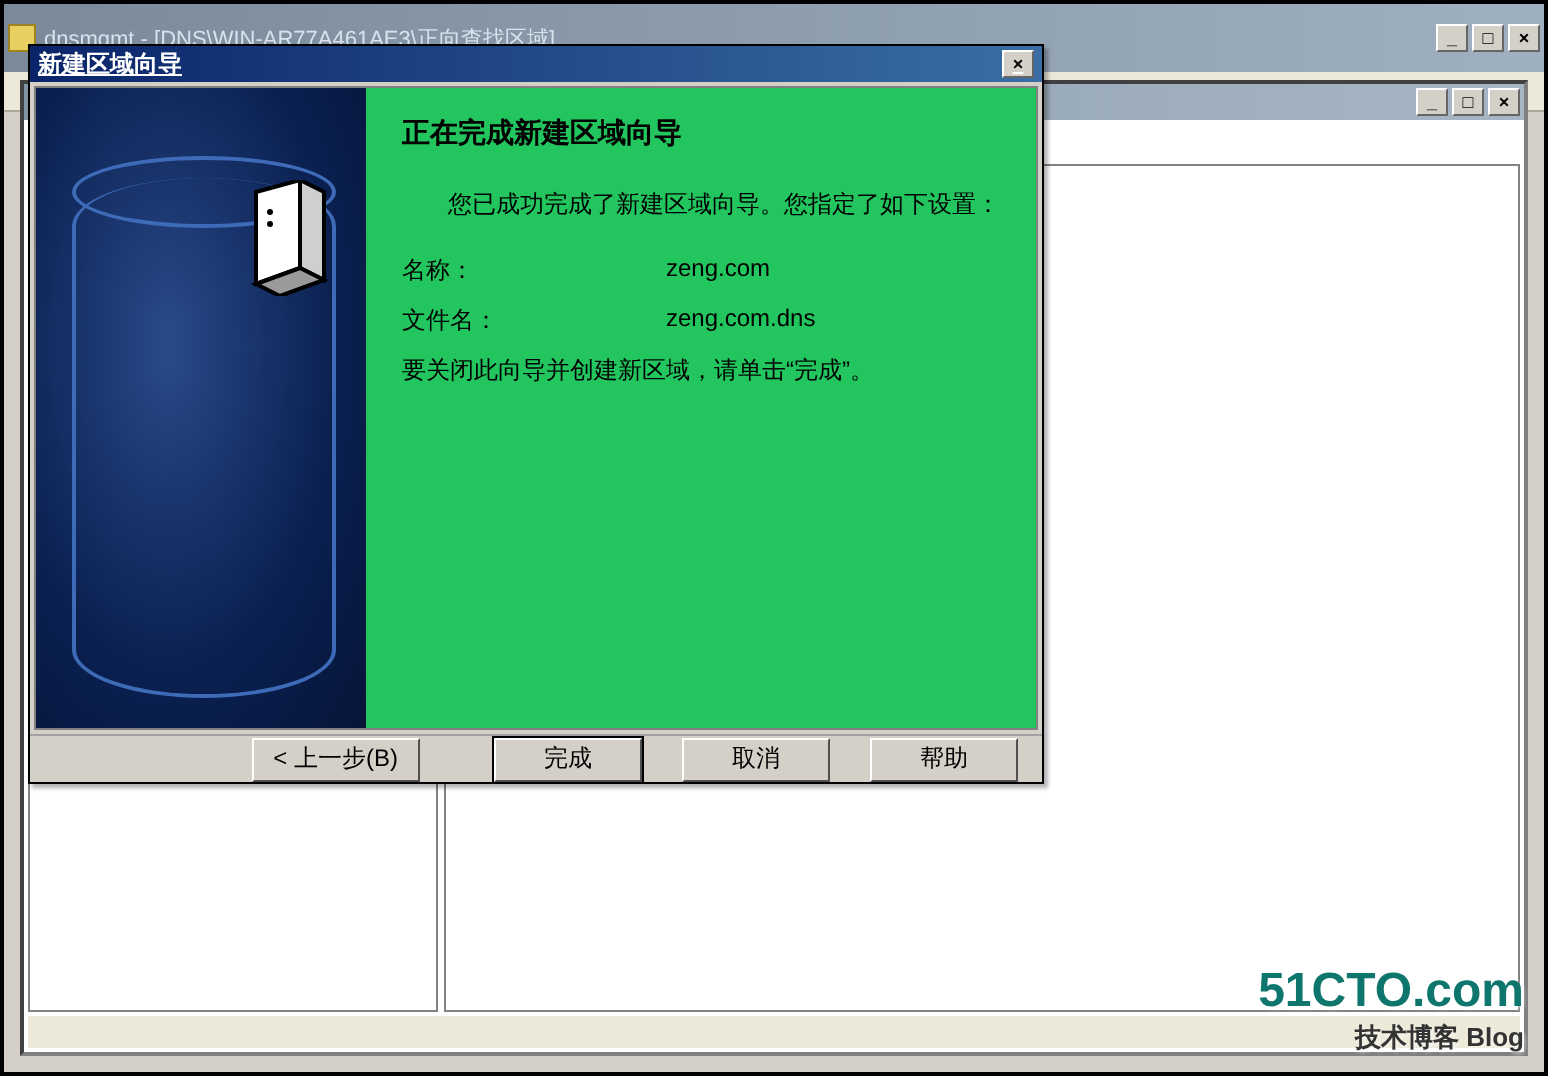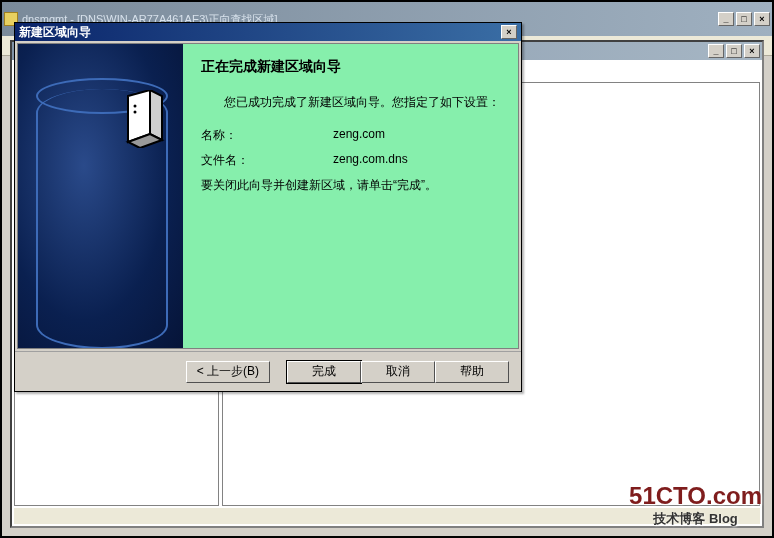--- a/index.html
+++ b/index.html
@@ -111,26 +111,27 @@
     .wizard-titlebar {
       height: 18px;
       background: linear-gradient(to right, #0a246a, #3a6ea5);
       color: #fff;
       display: flex;
       align-items: center;
       padding: 0 4px;
       font-size: 12px;
       font-weight: bold;
       gap: 16px;
+      text-decoration: underline;
     }
     .wizard-titlebar .win-controls { margin-left: auto; }
     .wizard-body {
       flex: 1;
       display: flex;
-      background: #86efac;
+      background: #22c55e;
       border: 1px solid #808080;
       margin: 2px;
     }
     .wizard-left {
       width: 165px;
       background: radial-gradient(ellipse at 40% 40%, #2a4a8a 0%, #0a2050 60%, #061438 100%);
       position: relative;
       overflow: hidden;
     }
     .cyl-outline {
@@ -164,25 +165,25 @@
       font-size: 14px;
       font-weight: bold;
       margin-bottom: 18px;
     }
     .wizard-right .intro { margin-bottom: 16px; text-align: right; }
     .kv-row { display: flex; margin-bottom: 8px; gap: 48px; }
     .kv-label { width: 84px; }
     .wizard-right .note { margin-top: 14px; line-height: 1.6; }
     .wizard-right .closer { margin-top: 4px; }
     .wizard-buttons {
-      height: 40px;
+      height: 24px;
       display: flex;
       justify-content: flex-end;
       align-items: center;
-      gap: 0;
+      gap: 20px;
       padding: 0 12px;
       border-top: 1px solid #a0a0a0;
       background: #d4d0c8;
     }
     .btn {
       min-width: 74px;
       height: 22px;
       background: #d4d0c8;
       border: 1px solid #fff;
       border-right-color: #505050;
@@ -201,27 +202,26 @@
       right: 10px; bottom: 8px;
       text-align: right;
       color: #2a2a2a;
       text-shadow: 1px 1px 2px rgba(255,255,255,.7);
       pointer-events: none;
     }
     .watermark .big {
       font-family: Arial, sans-serif;
       font-size: 24px;
       font-weight: bold;
-      color: #7f1d1d;
+      color: #0f766e;
     }
     .watermark .sub {
       font-size: 13px;
       color: #333;
       font-weight: bold;
-      text-align: center;
     }
   </style>
 </head>
 <body>
 
 <div class="main-window">
   <div class="main-titlebar">
     <span class="app-icon"></span>
     <span class="titlebar-text">dnsmgmt - [DNS\WIN-AR77A461AE3\正向查找区域]</span>
     <div class="win-controls">

